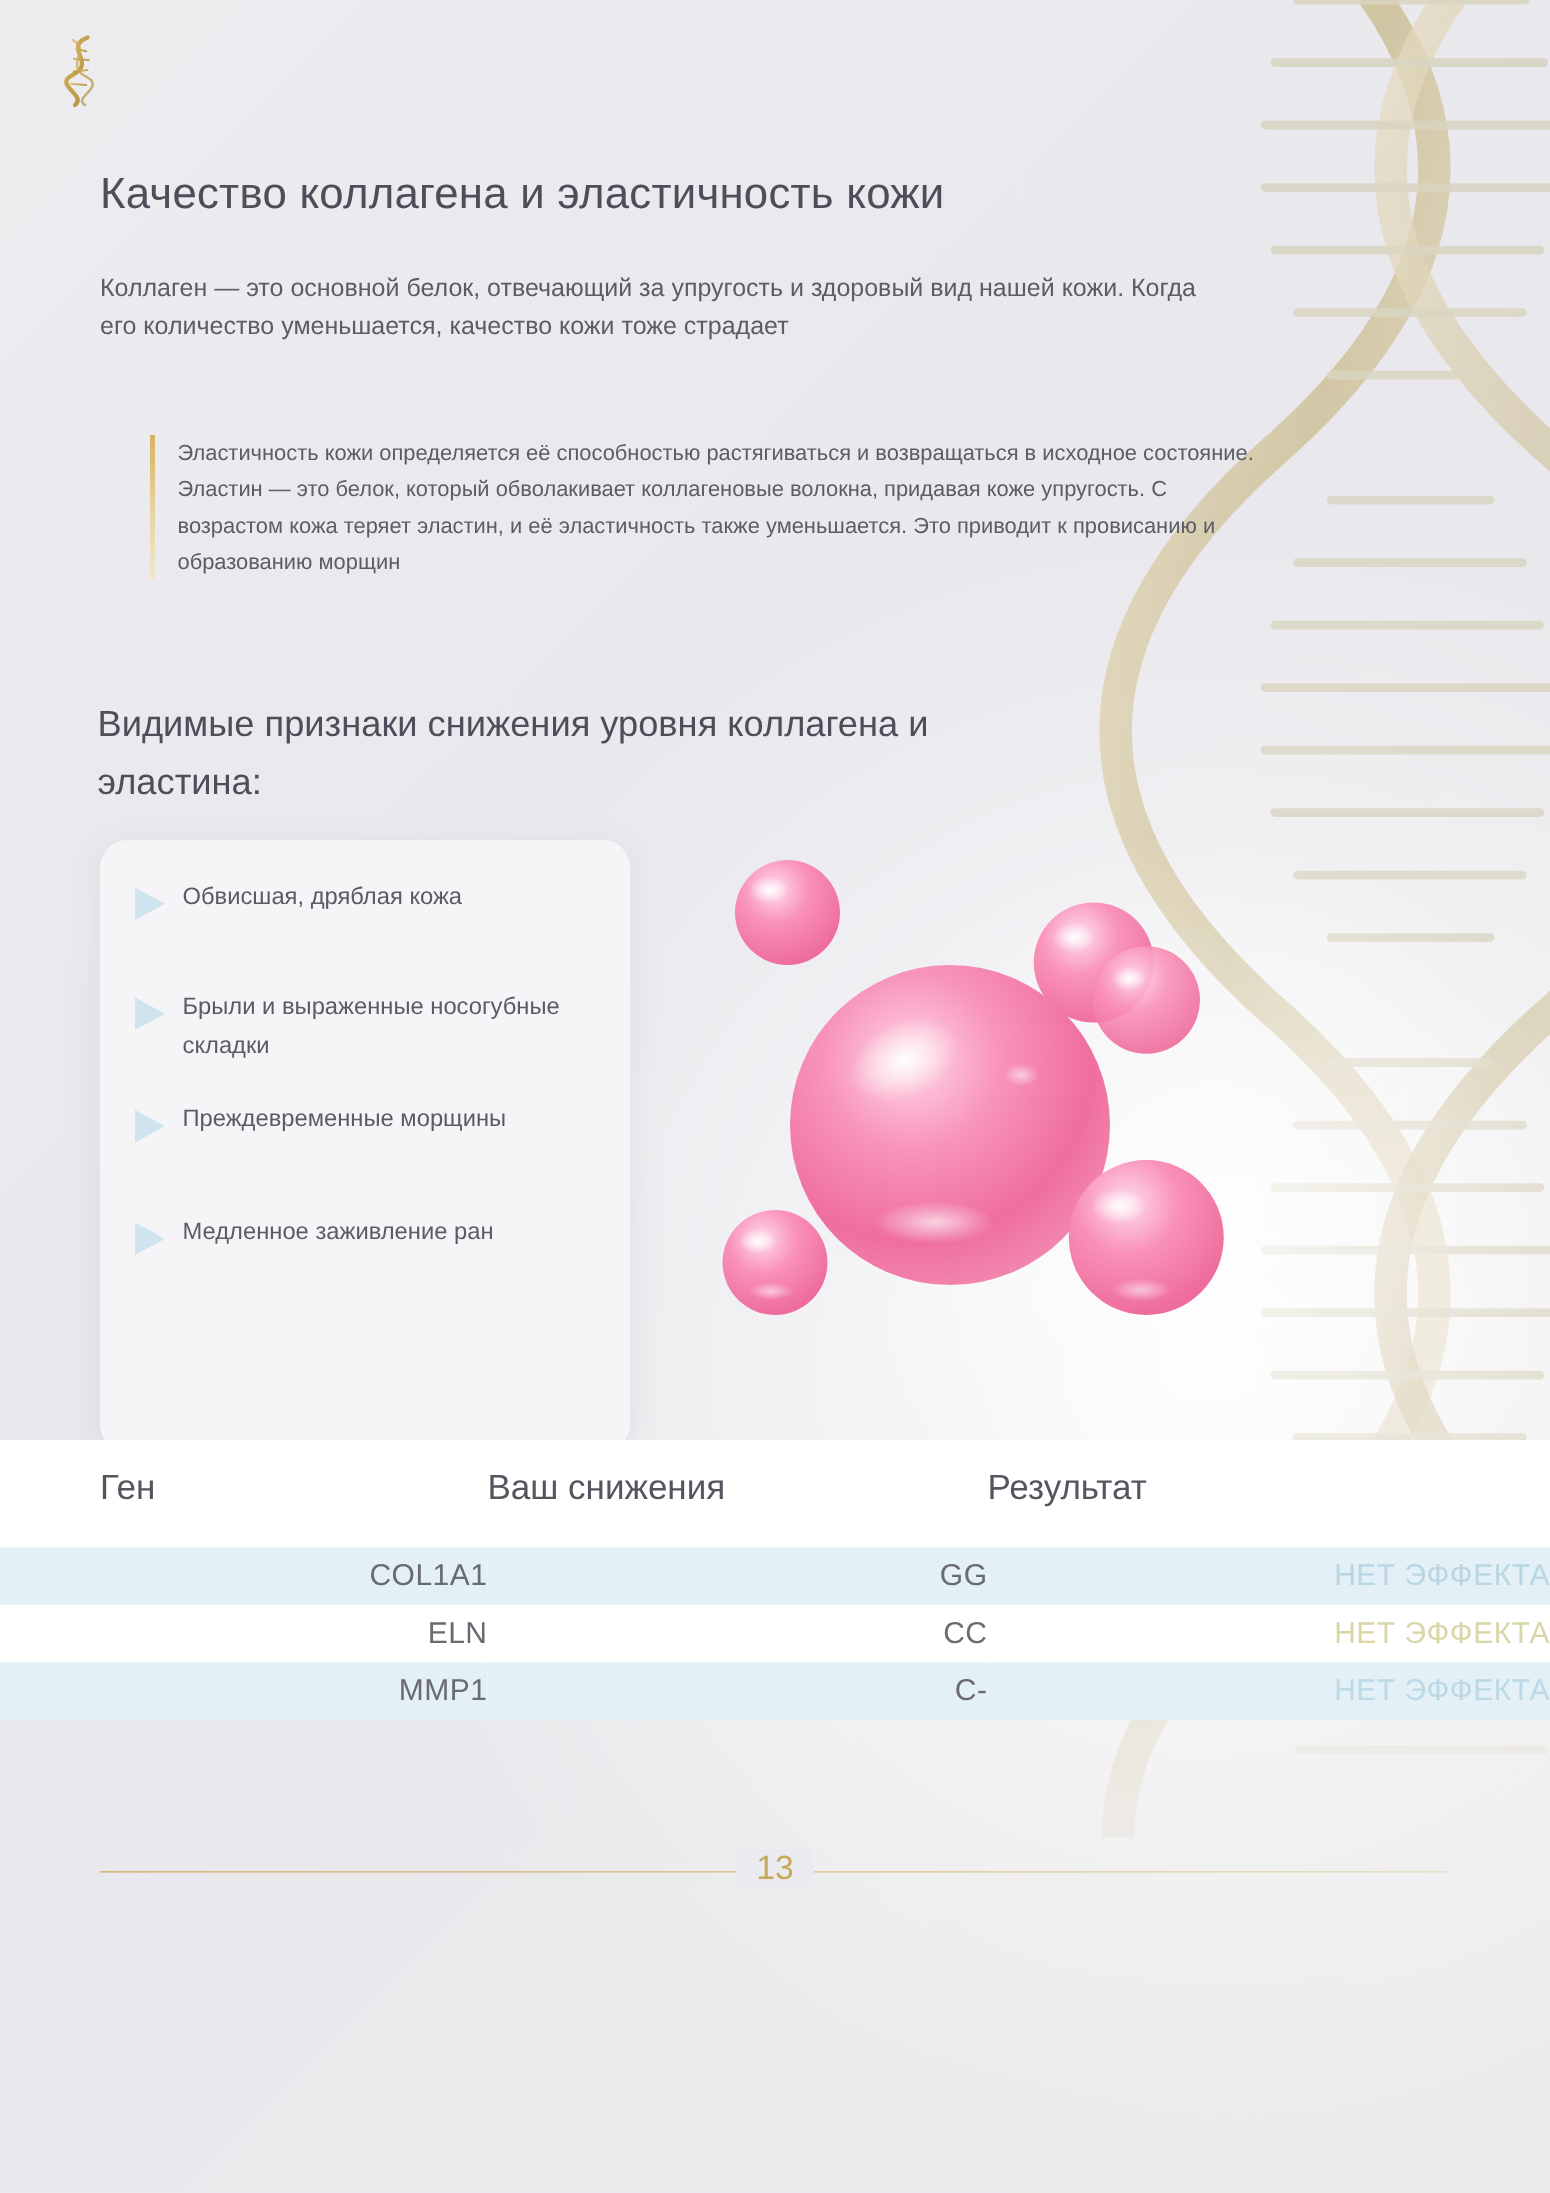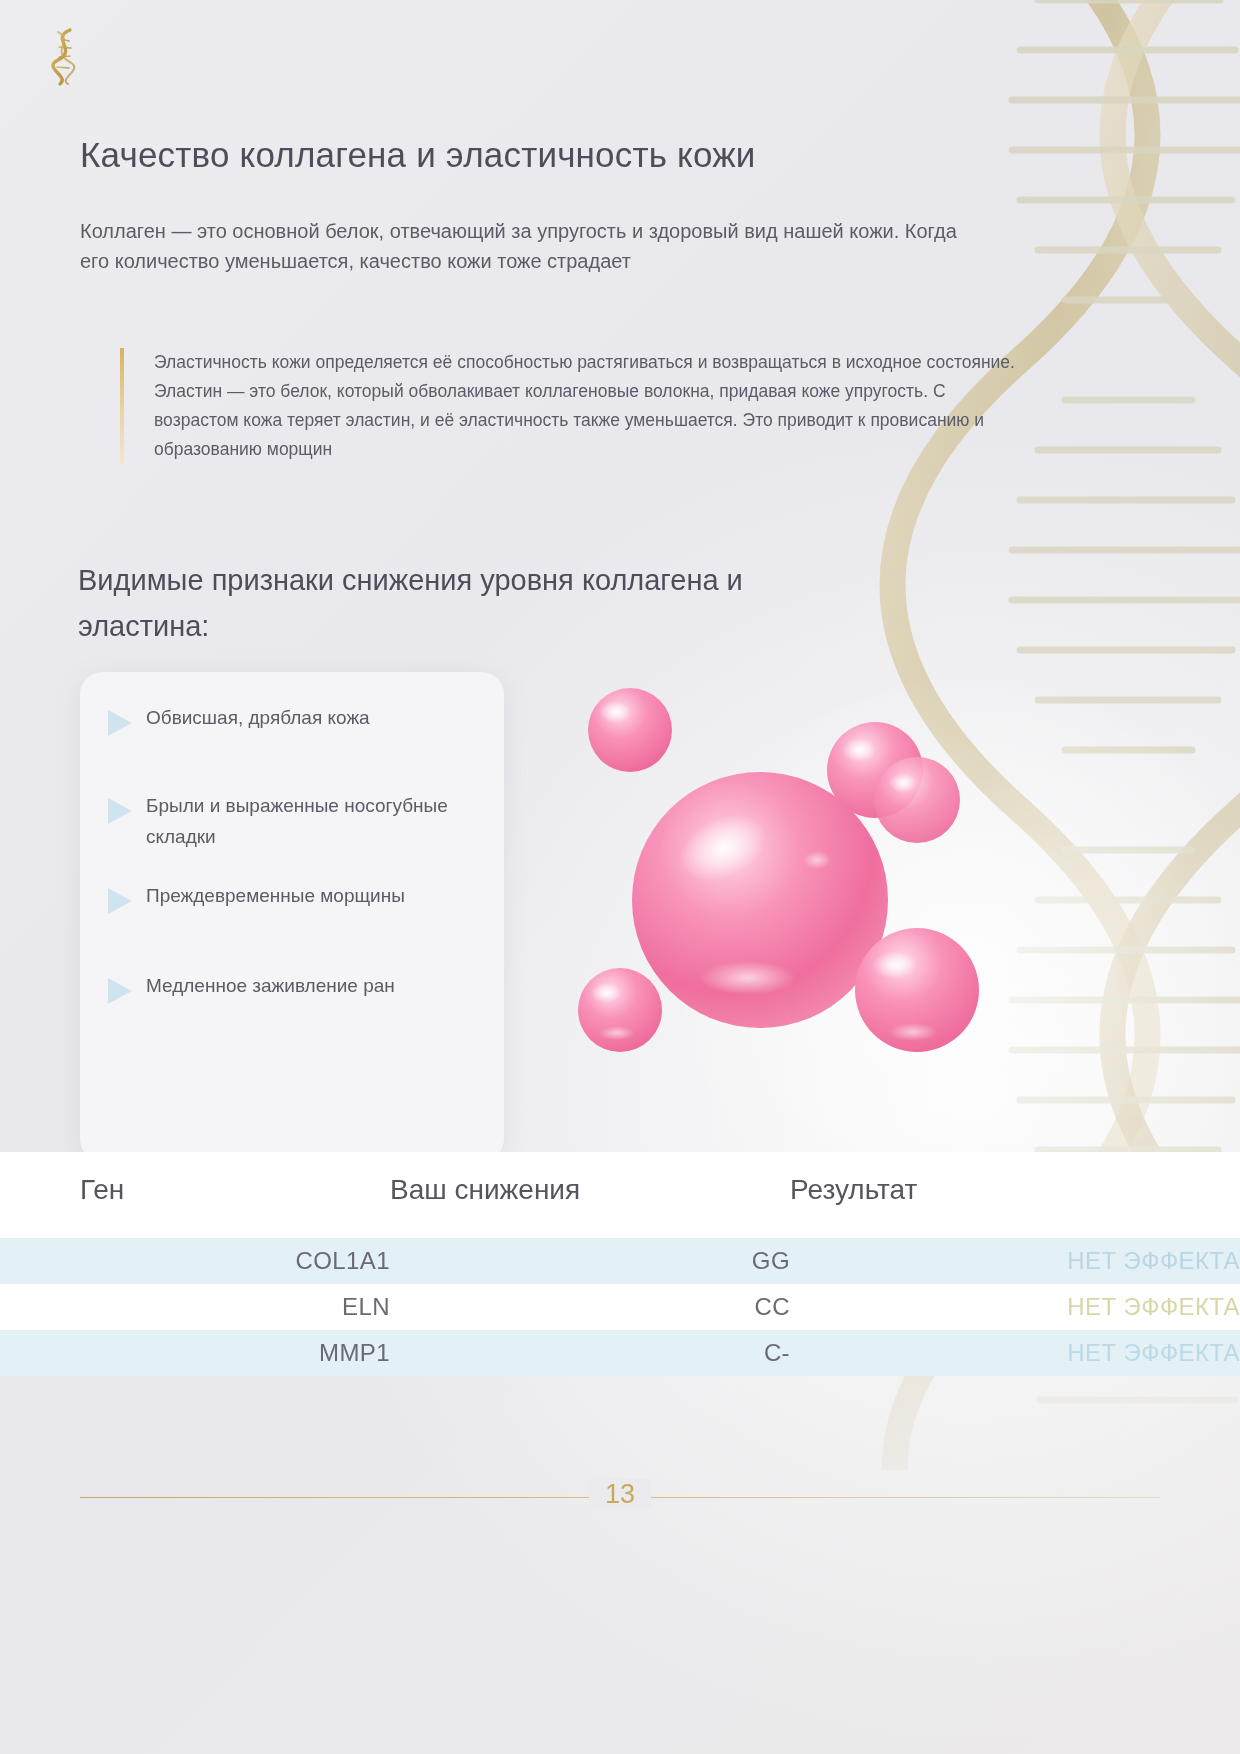--- a/index.html
+++ b/index.html
@@ -78,21 +78,21 @@
     font-size: 20px;
     line-height: 30px;
     color: #5c5c67;
   }
 
   .quote {
     position: absolute;
     left: 80px;
     top: 330px;
     width: 880px;
-    padding-left: 30px;
+    padding-left: 18px;
     font-size: 17.5px;
     line-height: 29px;
     color: #5c5c67;
     border-left: 4px solid;
     border-image: linear-gradient(180deg, #d8b25e 0%, #e8d5a5 55%, #f1e7cf 100%) 1;
   }
 
   .h2 {
     position: absolute;
     left: 78px;

